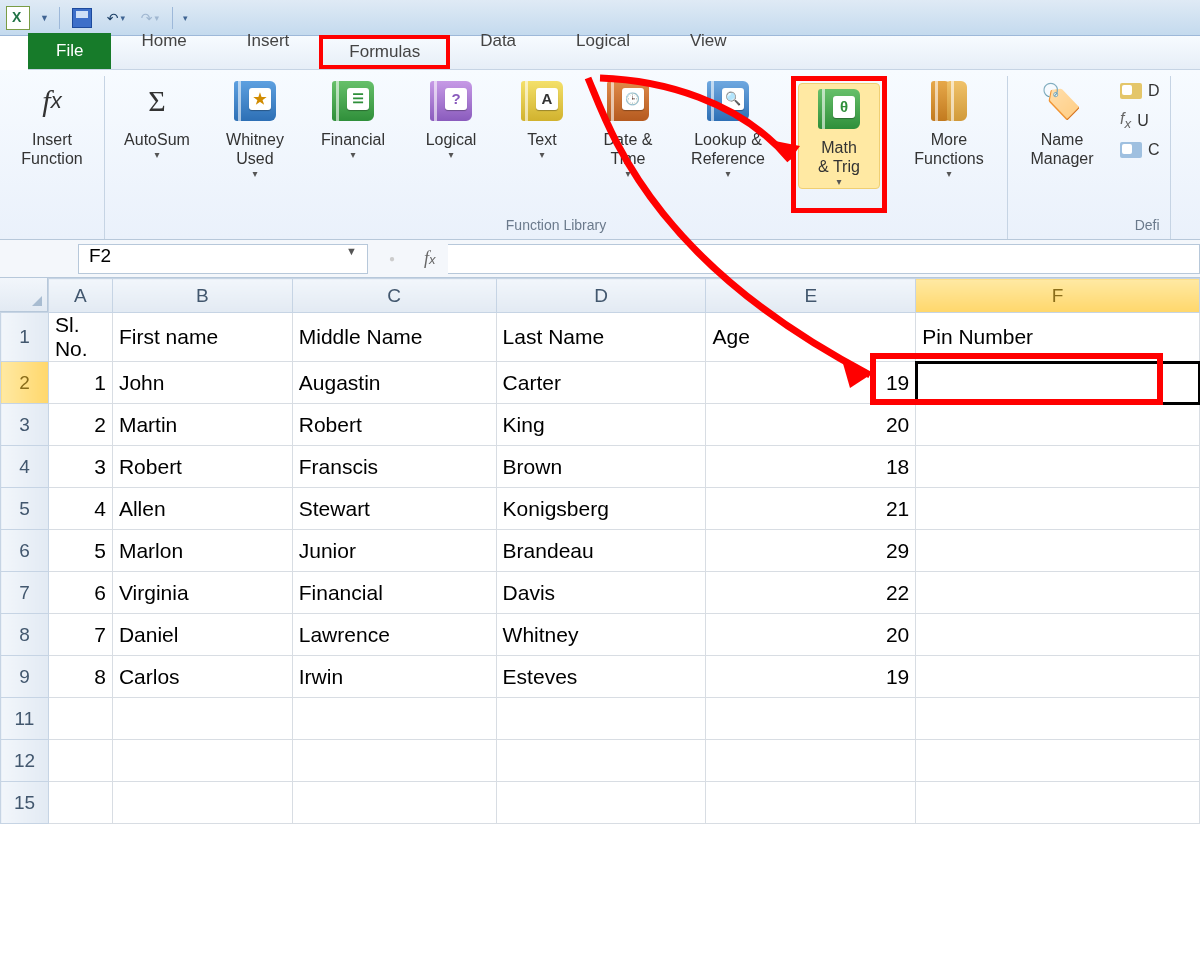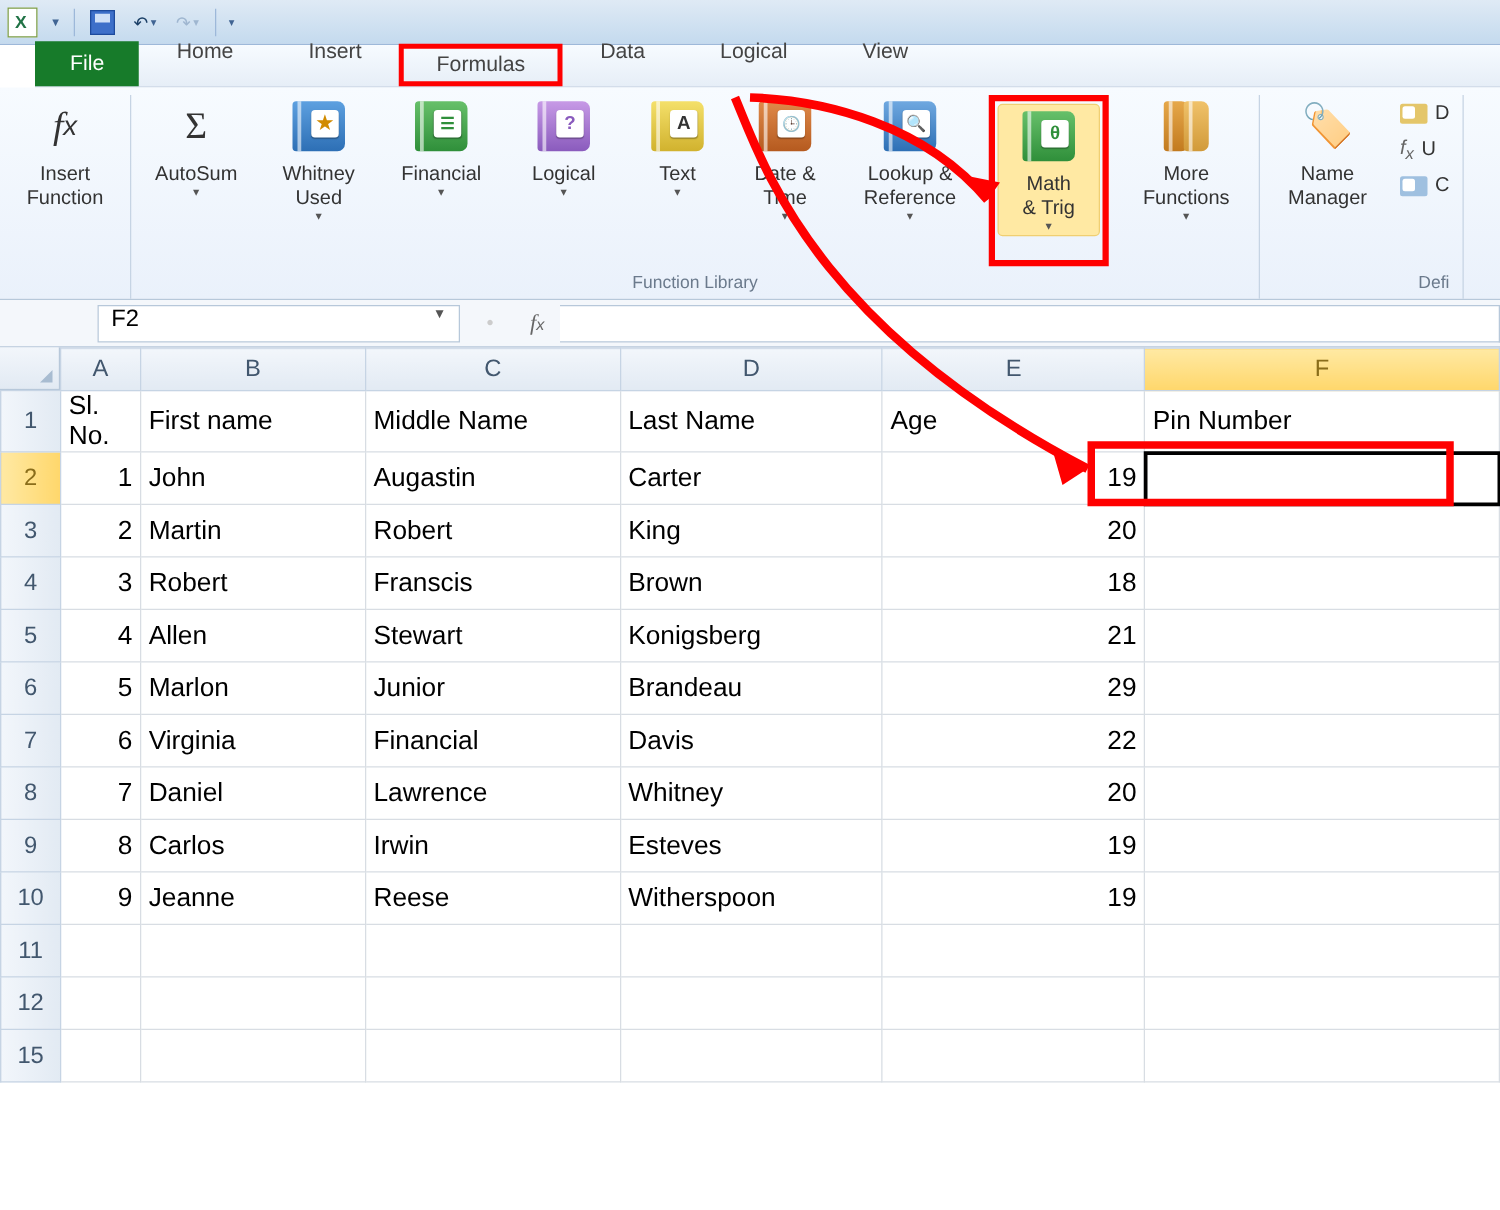--- a/index.html
+++ b/index.html
@@ -330,29 +330,20 @@
         <tr>
           <th class="rowh">9</th>
           <td class="r">8</td>
           <td>Carlos</td>
           <td>Irwin</td>
           <td>Esteves</td>
           <td class="r">19</td>
           <td></td>
         </tr>
         <tr>
-          <th class="rowh">10</th>
-          <td class="r">9</td>
-          <td>Jeanne</td>
-          <td>Reese</td>
-          <td>Witherspoon</td>
-          <td class="r">19</td>
-          <td></td>
-        </tr>
-        <tr>
           <th class="rowh">11</th>
           <td></td>
           <td></td>
           <td></td>
           <td></td>
           <td></td>
           <td></td>
         </tr>
         <tr>
           <th class="rowh">12</th>

